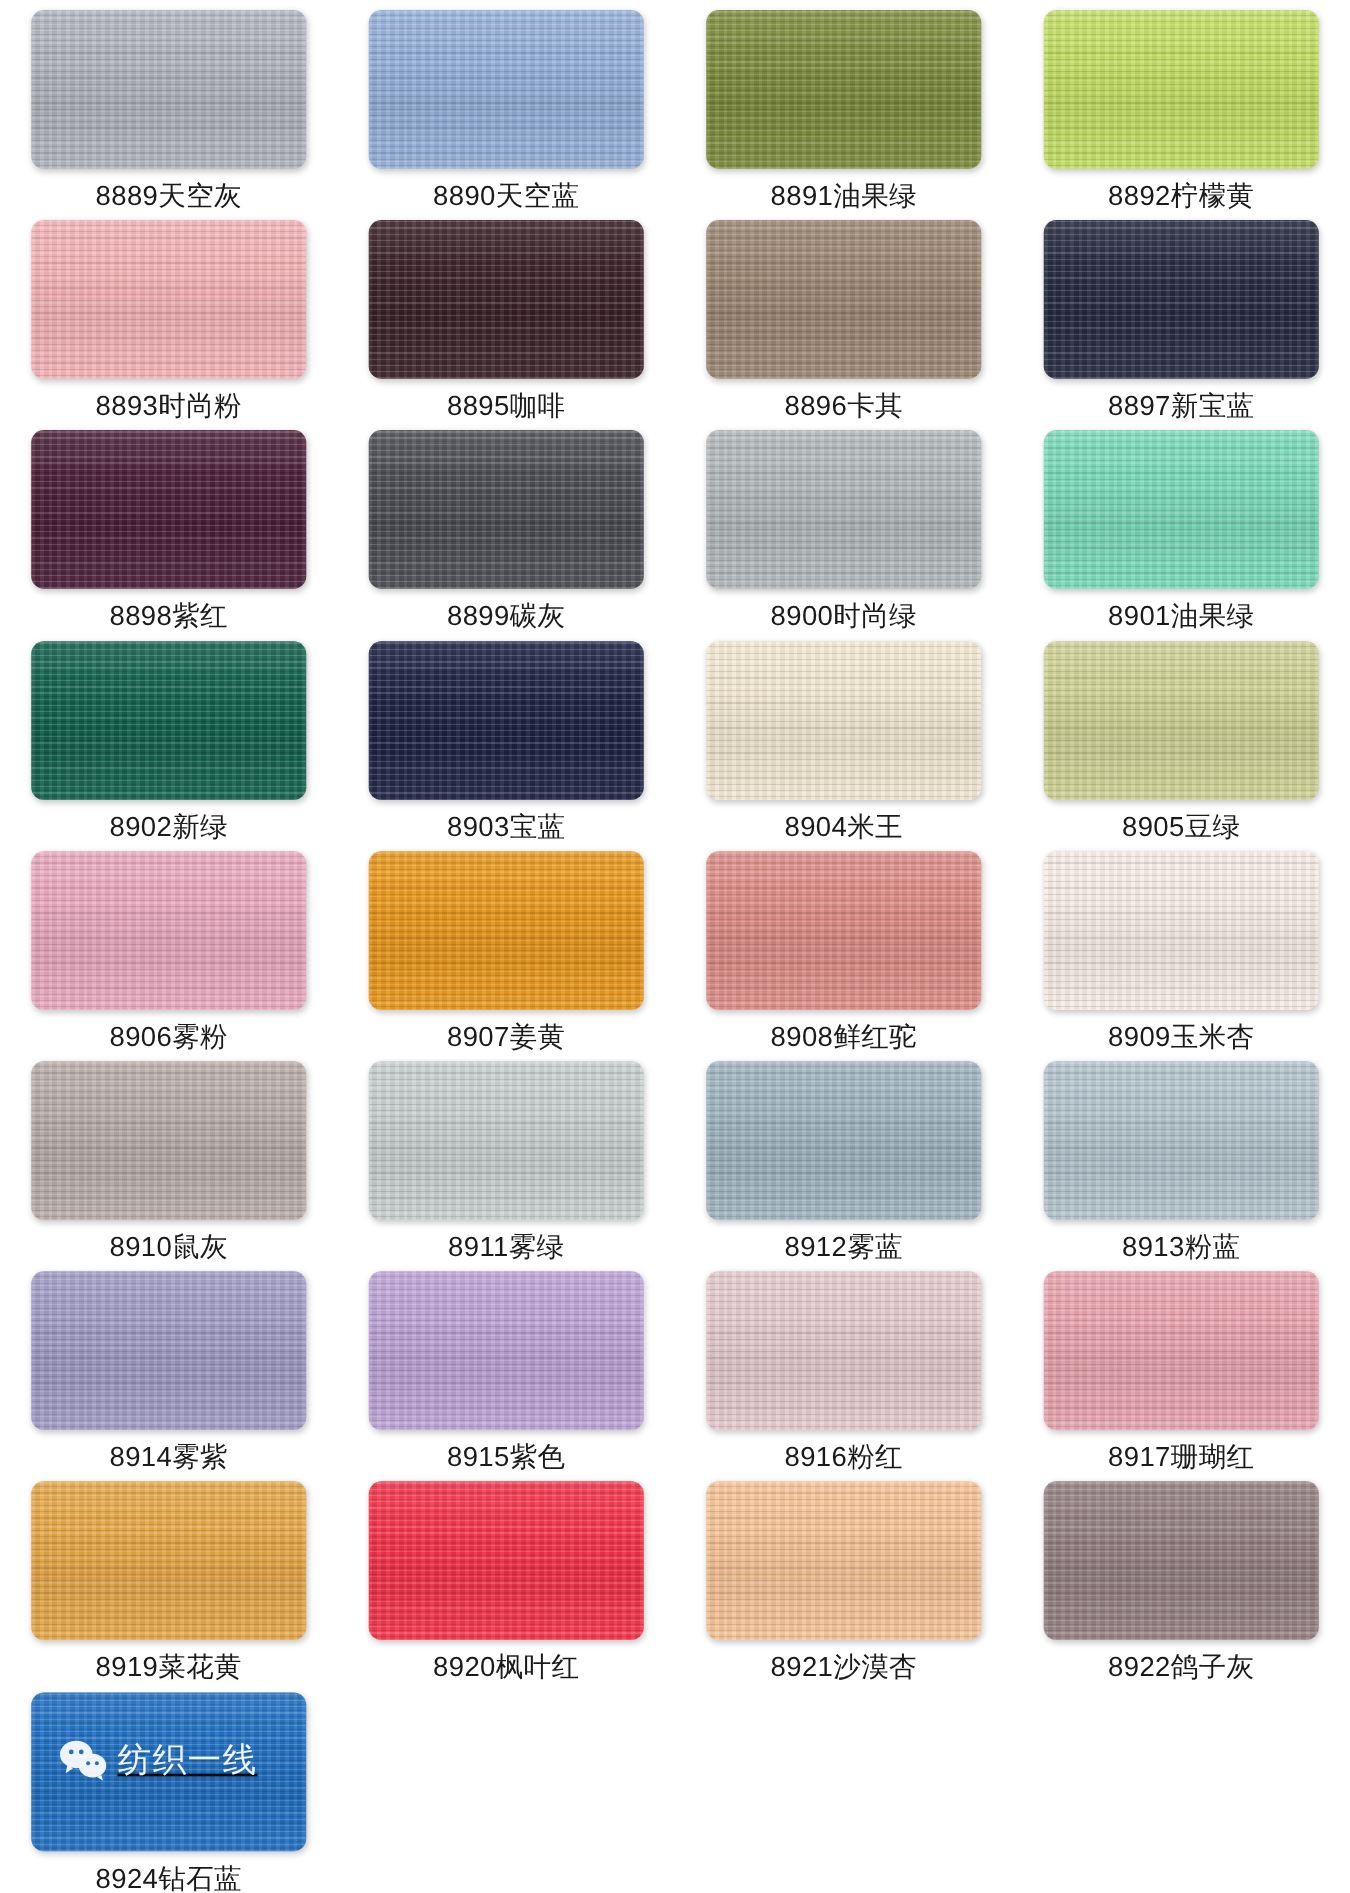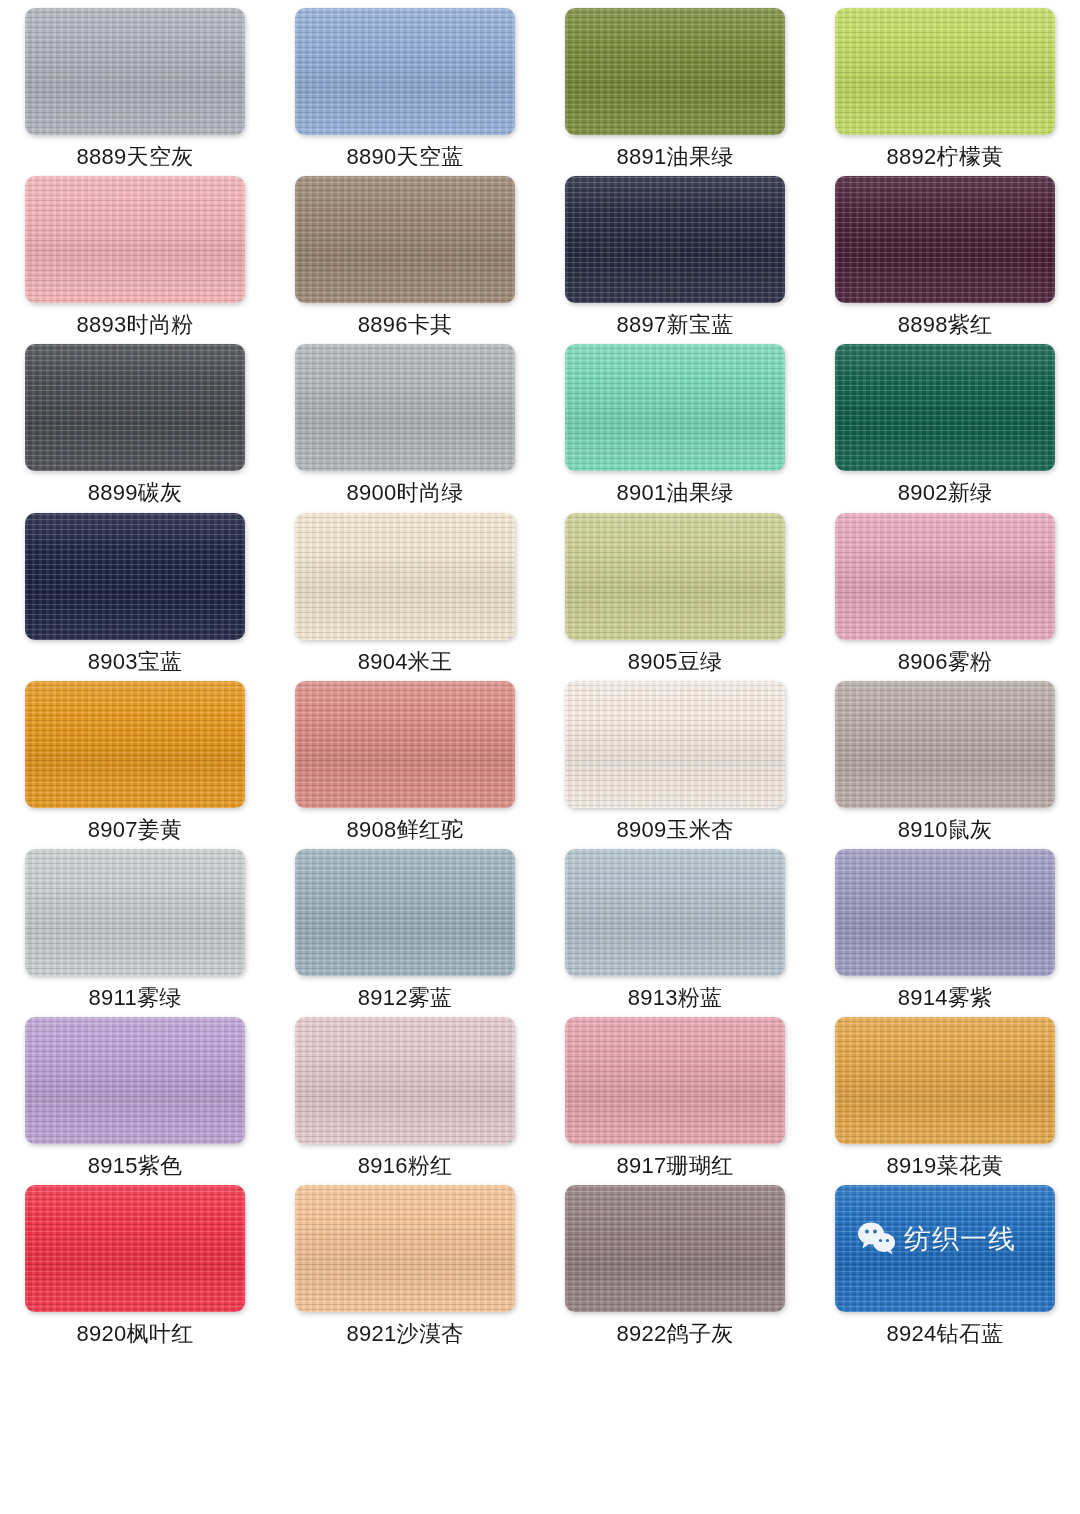--- a/index.html
+++ b/index.html
@@ -88,24 +88,25 @@
     white-space: nowrap;
     letter-spacing: 0.3px;
   }
 
   
   #watermark {
     position: absolute;
     top: 36px;
     left: 22px;
     display: flex;
-    align-items: flex-start;
+    align-items: center;
     gap: 7px;
     opacity: 0.92;
     pointer-events: none;
+    text-decoration: underline;
   }
   #watermark .wm-text {
     font-size: 27px;
     color: #ffffff;
     letter-spacing: 1px;
     text-shadow: 0 1px 2px rgba(0,0,0,0.18);
     white-space: nowrap;
   }
   .wechat-glyph { display: block; }
 </style>
@@ -140,20 +141,27 @@
         <div class="sheen"></div>
       </div>
       <div class="swatch-label">8892柠檬黄</div>
     </div>
     <div class="swatch-cell">
       <div class="swatch-chip" style="background: rgb(244, 179, 182);">
         <div class="weave"></div>
         <div class="sheen"></div>
       </div>
       <div class="swatch-label">8893时尚粉</div>
+    </div>
+    <div class="swatch-cell">
+      <div class="swatch-chip" style="background: rgb(58, 34, 40);">
+        <div class="weave"></div>
+        <div class="sheen"></div>
+      </div>
+      <div class="swatch-label">8895咖啡</div>
     </div>
     <div class="swatch-cell">
       <div class="swatch-chip" style="background: rgb(155, 134, 114);">
         <div class="weave"></div>
         <div class="sheen"></div>
       </div>
       <div class="swatch-label">8896卡其</div>
     </div>
     <div class="swatch-cell">
       <div class="swatch-chip" style="background: rgb(39, 42, 65);">

